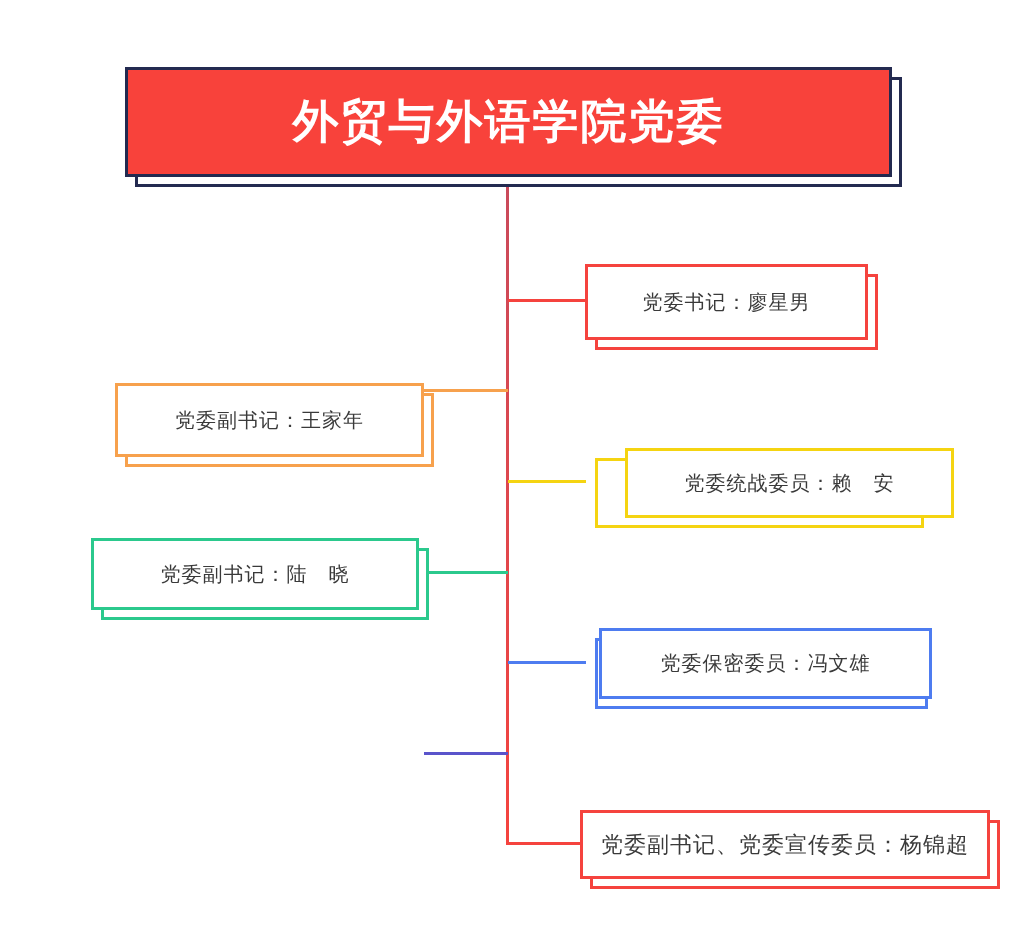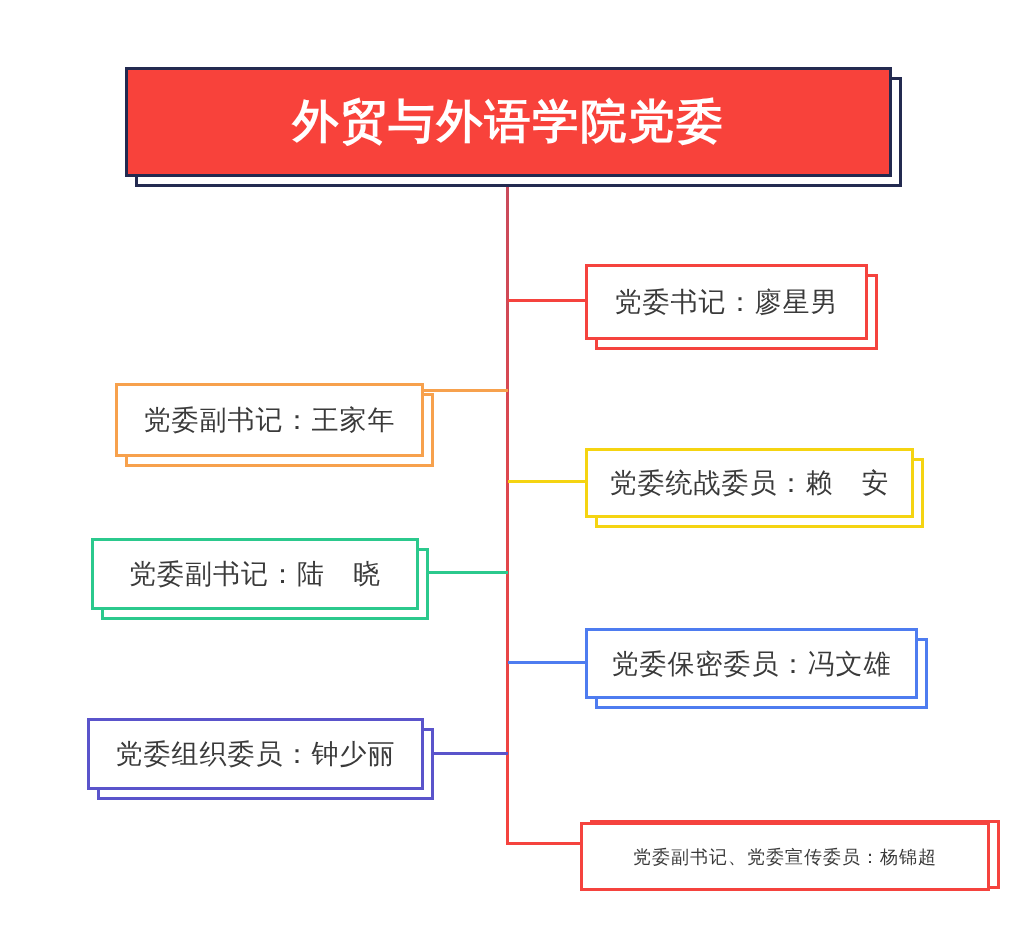--- a/index.html
+++ b/index.html
@@ -46,30 +46,30 @@
   
   .node { position: absolute; z-index: 4; }
   .node-shadow {
     position: absolute; left: 10px; top: 10px; width: 100%; height: 100%;
     background: #ffffff; border: 3px solid; z-index: 1;
   }
   .node-main {
     position: absolute; left: 0; top: 0; width: 100%; height: 100%;
     background: #ffffff; border: 3px solid; z-index: 2;
     display: flex; align-items: center; justify-content: center;
-    color: #3a3a3a; font-size: 27px; letter-spacing: 1px; white-space: nowrap;
+    color: #3a3a3a; font-size: 20px; letter-spacing: 1px; white-space: nowrap;
   }
   .n0 { left: 585px; top: 264px; width: 283px; height: 76px; }
   .n1 { left: 115px; top: 355px; width: 309px; height: 74px; margin-top: 28px; }
   .n2 { left: 585px; top: 448px; width: 329px; height: 70px; }
   .n3 { left:  91px; top: 538px; width: 328px; height: 72px; }
   .n4 { left: 585px; top: 628px; width: 333px; height: 71px; }
   .n5 { left:  87px; top: 718px; width: 337px; height: 72px; }
   .n6 { left: 580px; top: 810px; width: 410px; height: 69px; }
-  .n6 .node-main { font-size: 18px; margin-top: 12px; }
+  .n6 .node-main { font-size: 22px; }
 </style>
 </head>
 <body>
 
 <div class="canvas">
 
   <div class="title-wrap">
     <div class="title-shadow" style="border-color: rgb(35, 42, 80);"></div>
     <div class="title-main" style="background-color: rgb(248, 66, 59); border-color: rgb(35, 42, 80); color: rgb(255, 255, 255);">
       <span>外贸与外语学院党委</span>
@@ -95,45 +95,39 @@
 
   <div class="node n1">
     <div class="node-shadow" style="border-color: rgb(247, 161, 77);"></div>
     <div class="node-main" style="border-color: rgb(247, 161, 77);">
       <span>党委副书记：王家年</span>
     </div>
   </div>
 
   <div class="node n2">
     <div class="node-shadow" style="border-color: rgb(245, 212, 17);"></div>
-    <div class="node-main" style="border-color: rgb(245, 212, 17);">
+    <div class="node-main" style="border-color: rgb(245, 212, 17); margin-left: 40px;">
       <span>党委统战委员：赖　安</span>
     </div>
   </div>
 
   <div class="node n3">
     <div class="node-shadow" style="border-color: rgb(43, 201, 141);"></div>
     <div class="node-main" style="border-color: rgb(43, 201, 141);">
       <span>党委副书记：陆　晓</span>
     </div>
   </div>
 
   <div class="node n4">
     <div class="node-shadow" style="border-color: rgb(78, 124, 240);"></div>
-    <div class="node-main" style="border-color: rgb(78, 124, 240);">
+    <div class="node-main" style="border-color: rgb(78, 124, 240); margin-left: 14px;">
       <span>党委保密委员：冯文雄</span>
     </div>
   </div>
 
-  <div class="node n5">
-    <div class="node-shadow" style="border-color: rgb(90, 84, 203);"></div>
-    <div class="node-main" style="border-color: rgb(90, 84, 203);">
-      <span>党委组织委员：钟少丽</span>
-    </div>
-  </div>
 
   <div class="node n6">
     <div class="node-shadow" style="border-color: rgb(245, 67, 62);"></div>
     <div class="node-main" style="border-color: rgb(245, 67, 62);">
       <span>党委副书记、党委宣传委员：杨锦超</span>
     </div>
   </div>
 
 </div>
 

